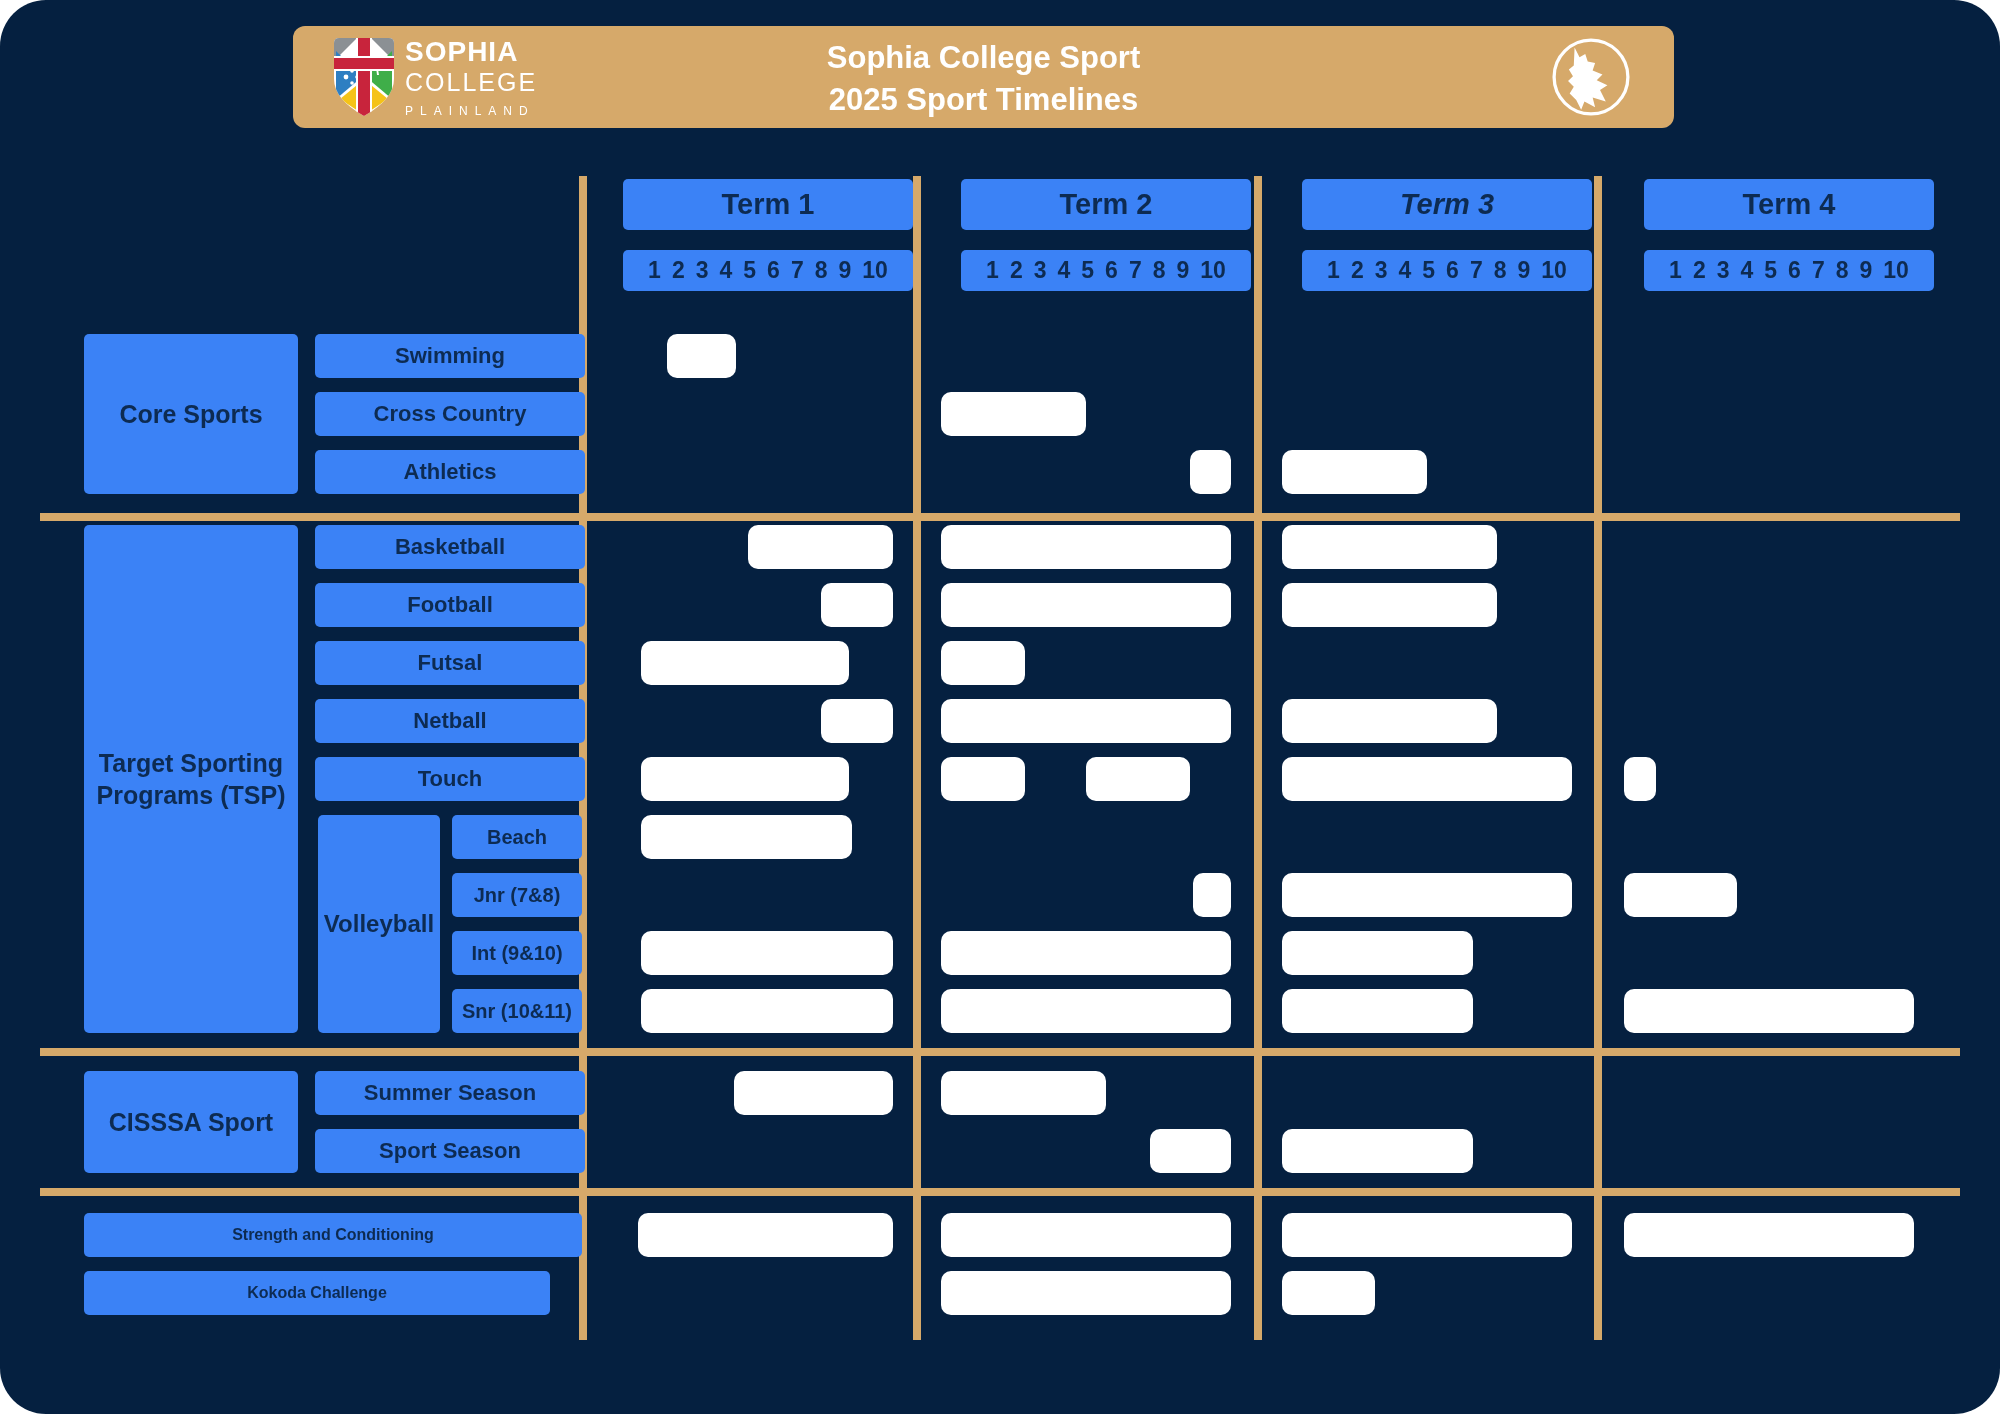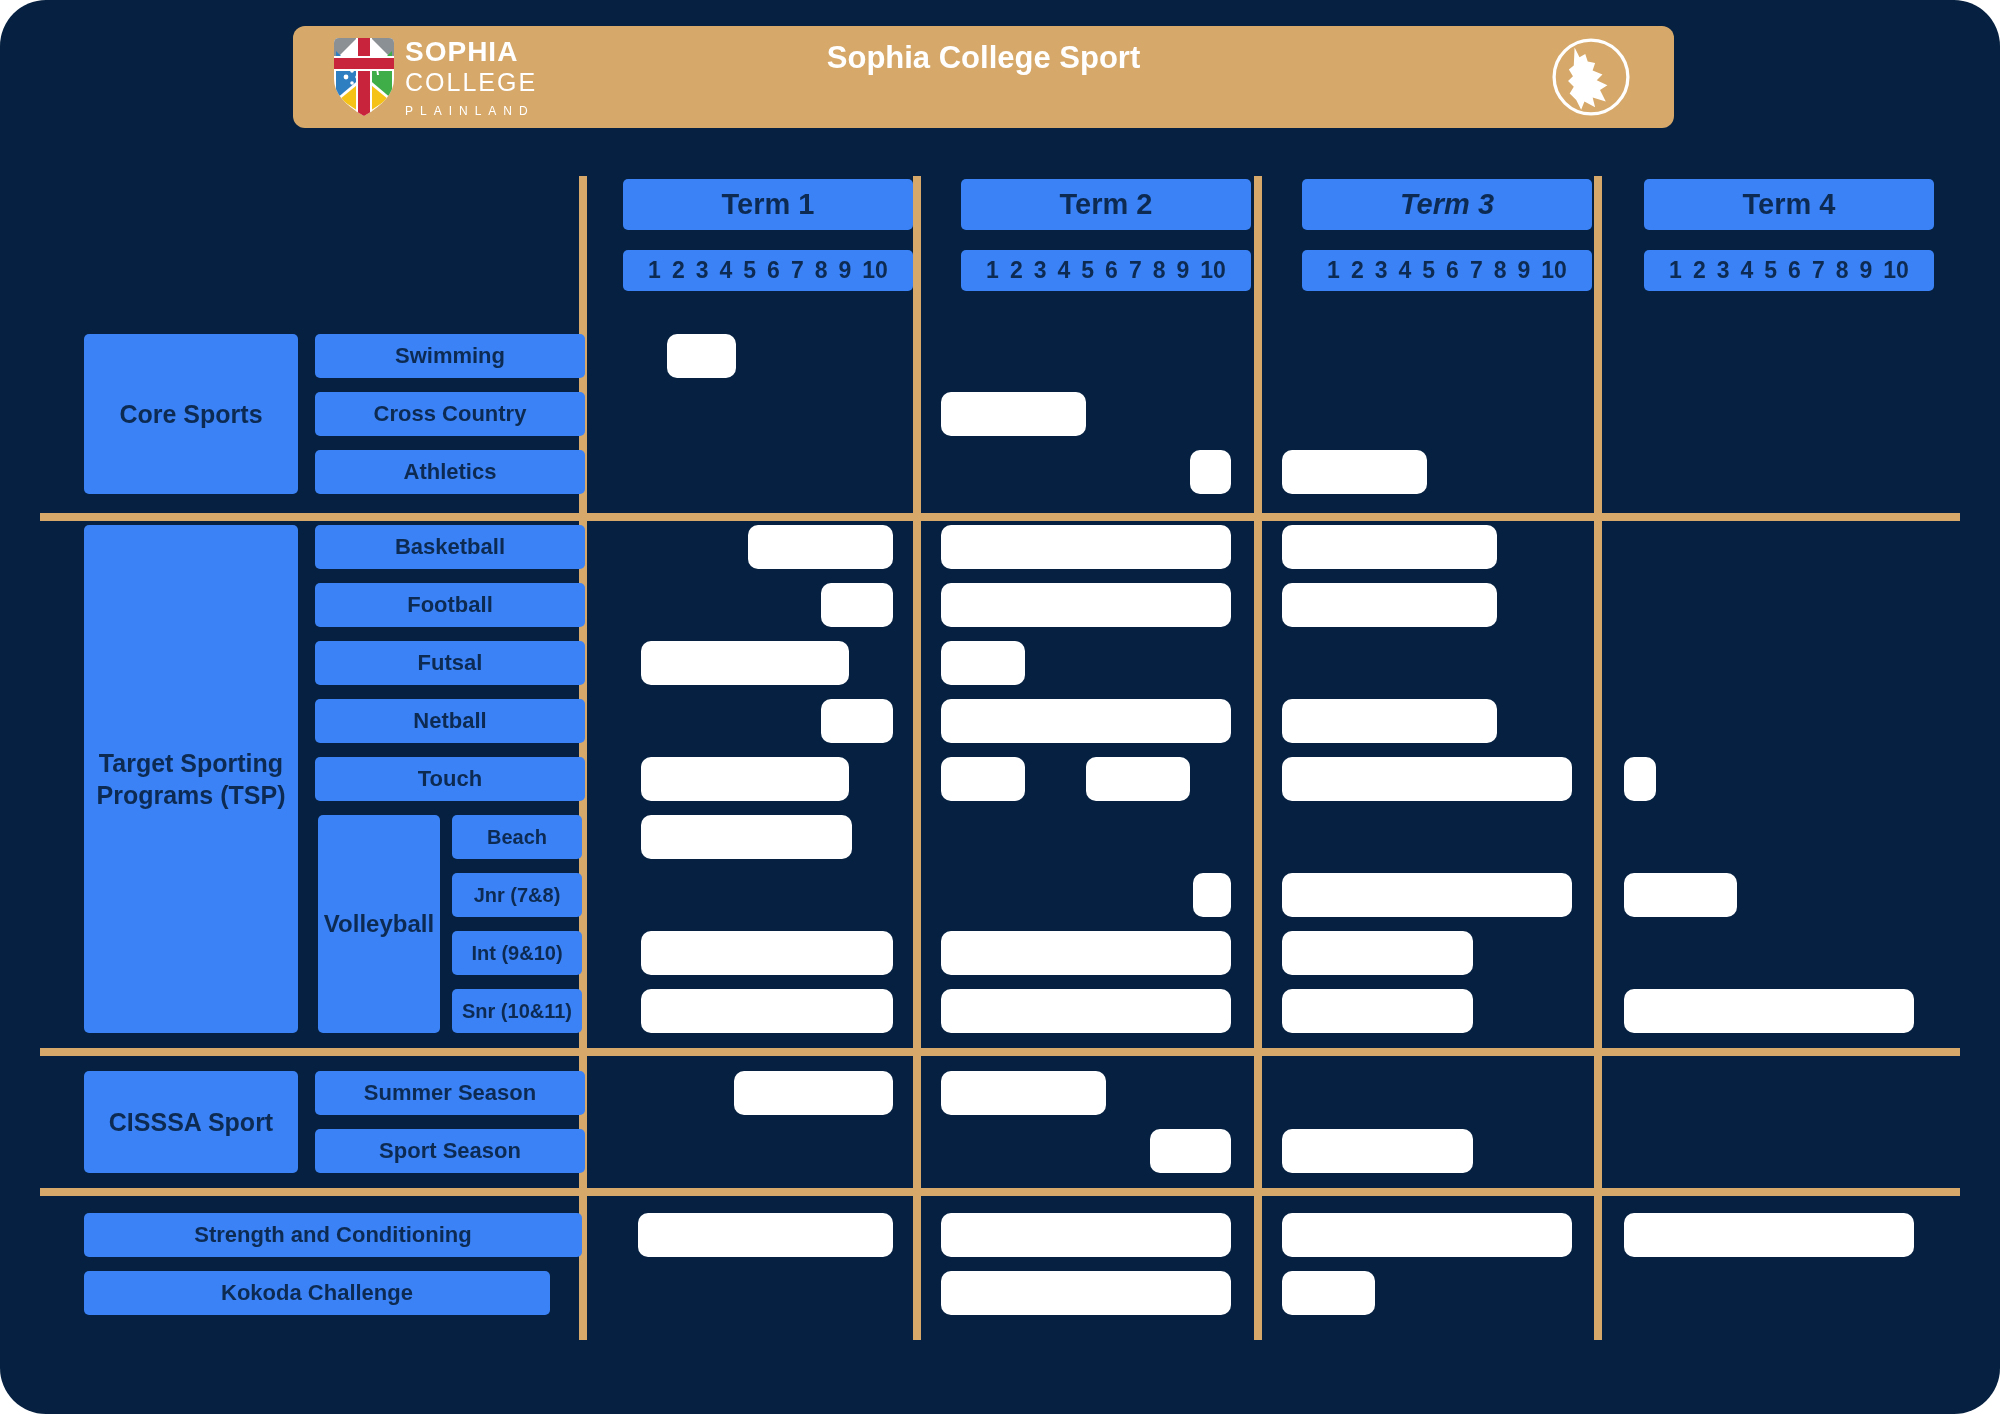--- a/index.html
+++ b/index.html
@@ -29,21 +29,21 @@
   .hline{position:absolute;left:40px;width:1920px;height:8px;background:var(--gold);}
 
   .box{position:absolute;background:#3b82f6;border-radius:5px;display:flex;align-items:center;
        justify-content:center;font-weight:bold;color:var(--textnavy);box-sizing:border-box;margin-left:20px;}
   .term-h{font-size:29px;height:51px;top:179px;}
   .weeks{height:41px;top:250px;gap:11px;font-size:23px;}
   .weeks span{display:block;}
   .group{font-size:25px;text-align:center;line-height:1.3;padding:0 12px;}
   .rowlab{font-size:22px;}
   .sublab{font-size:20px;}
-  .fullab{font-size:22px;}
+  .fullab{font-size:16px;}
   .subgroup{font-size:24px;}
   .bar{position:absolute;height:44px;background:#ffffff;border-radius:10px;}
 </style>
 </head>
 <body>
 
 <div class="canvas">
   <div class="page">
 
     <div class="banner">
@@ -72,20 +72,21 @@
           </g>
         </svg>
         <div class="logo-text">
           <div class="logo-l1">SOPHIA</div>
           <div class="logo-l2">COLLEGE</div>
           <div class="logo-l3">PLAINLAND</div>
         </div>
       </div>
       <div class="banner-title">
         <div>Sophia College Sport</div>
+        <div>2025 Sport Timelines</div>
       </div>
       <div class="wolf">
         <svg width="82" height="82" viewBox="0 0 100 100">
           <circle cx="50" cy="50" r="45" fill="none" stroke="#ffffff" stroke-width="4"></circle>
           <path fill="#ffffff" d="M30 14 L36 26 L43 22 L46 31 L55 33 L52 42 L64 47 L57 54 L70 60 L61 66 L68 80 L52 75 L55 87 L42 80 L38 90 L32 78 L24 70 L29 62 L22 55 L28 49 L23 41 L29 36 Z"></path>
         </svg>
       </div>
     </div>
 
     <div id="board">

